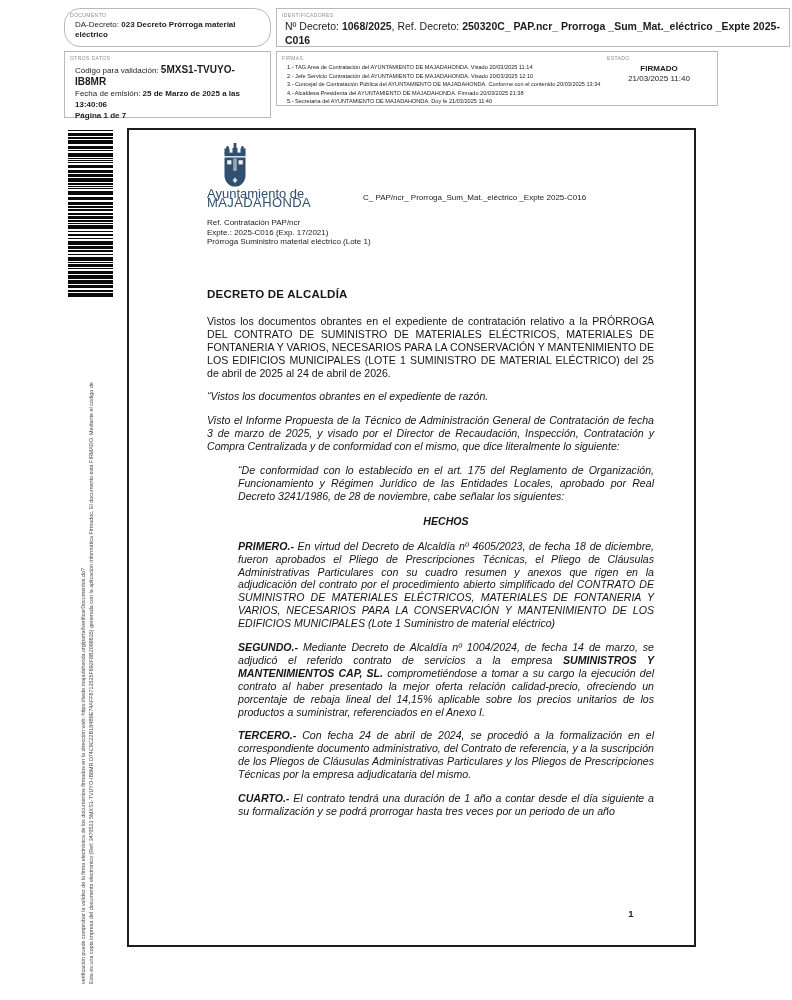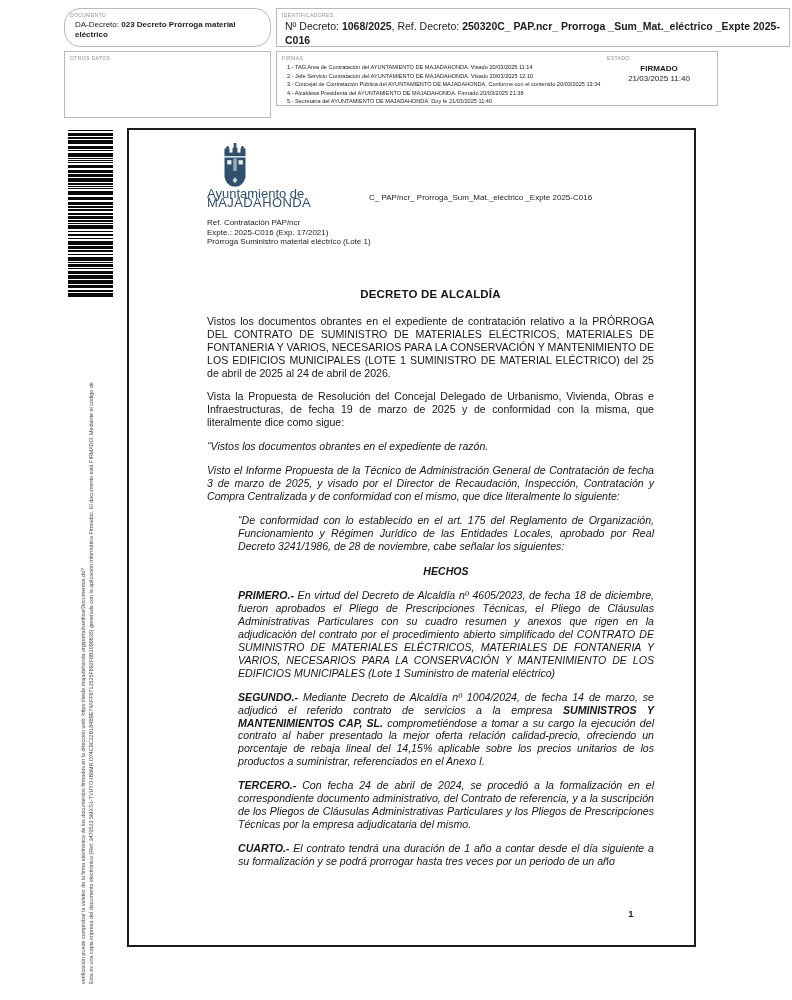--- a/index.html
+++ b/index.html
@@ -33,27 +33,27 @@
   #vtext-1{left:87px;top:984px;}
   #vtext-2{left:79px;top:984px;}
   
   #page-box{
     position:absolute;left:127px;top:128px;width:569px;height:819px;
     border:2px solid #1d1d1b;box-sizing:border-box;background:#fff;overflow:hidden;
   }
   #crest{position:absolute;left:92px;top:13px;width:28px;height:46px;}
   #logo-caption{position:absolute;left:78px;top:60px;font-size:13px;line-height:8.6px;color:#31506f;}
   #logo-caption .l2{letter-spacing:.4px;}
-  #top-reference{position:absolute;left:234px;top:63px;width:250px;font-size:8px;color:#222;margin-left:6px;}
+  #top-reference{position:absolute;left:234px;top:63px;width:250px;font-size:8px;color:#222;}
   #ref-block{position:absolute;left:78px;top:88px;font-size:8px;line-height:9.7px;color:#222;}
   #doc-content{
     position:absolute;left:78px;top:158px;width:447px;
     font-size:10.6px;line-height:12.9px;text-align:justify;color:#161616;
   }
-  #doc-title{text-align:center;font-weight:bold;font-size:11.5px;margin:0 0 14px 0;letter-spacing:.2px;}
+  #doc-title{text-align:left;font-weight:bold;font-size:11.5px;margin:0 0 14px 0;letter-spacing:.2px;}
   #doc-content p{margin:0 0 11px 0;}
   .it{font-style:italic;}
   .indent{margin-left:31px !important;}
   #hechos{text-align:center;font-weight:bold;font-style:italic;margin:12px 0 12px 31px;}
   .lead{font-weight:bold;font-style:italic;}
   #page-number{position:absolute;left:492px;top:778px;width:20px;text-align:center;font-weight:bold;font-size:9.5px;}
 </style>
 </head>
 <body>
 
@@ -65,20 +65,25 @@
   </div>
 </div>
 
 <div class="cell" id="cell-identificadores">
   <div class="cell-label">IDENTIFICADORES</div>
   <div class="ident-body"><span>Nº Decreto: </span><span class="b">1068/2025</span><span>, Ref. Decreto: </span><span class="b">250320C_ PAP.ncr_ Prorroga _Sum_Mat._eléctrico _Expte 2025-C016</span></div>
 </div>
 
 <div class="cell" id="cell-otros">
   <div class="cell-label">OTROS DATOS</div>
+  <div class="otros-body">
+    <div><span>Código para validación: </span><span class="code-big">5MXS1-TVUYO-IB8MR</span></div>
+    <div><span>Fecha de emisión: </span><span class="b">25 de Marzo de 2025 a las 13:40:06</span></div>
+    <div class="b">Página 1 de 7</div>
+  </div>
 </div>
 
 <div class="cell" id="cell-firmas">
   <div class="cell-label">FIRMAS</div>
   <div class="firmas-list">
     <div>1.- TAG Area de Contratación del AYUNTAMIENTO DE MAJADAHONDA. Visado 20/03/2025 11:14</div>
     <div>2.- Jefe Servicio Contratación del AYUNTAMIENTO DE MAJADAHONDA. Visado 20/03/2025 12:10</div>
     <div>3.- Concejal de Contratación Pública del AYUNTAMIENTO DE MAJADAHONDA. Conforme con el contenido 20/03/2025 13:34</div>
     <div>4.- Alcaldesa Presidenta del AYUNTAMIENTO DE MAJADAHONDA. Firmado 20/03/2025 21:38</div>
     <div>5.- Secretaria del AYUNTAMIENTO DE MAJADAHONDA. Doy fe 21/03/2025 11:40</div>
@@ -171,21 +176,20 @@
   <div id="ref-block">
     <div>Ref. Contratación PAP/ncr</div>
     <div>Expte.: 2025-C016 (Exp. 17/2021)</div>
     <div>Prórroga Suministro material eléctrico (Lote 1)</div>
   </div>
 
   <div id="doc-content">
     <div id="doc-title">DECRETO DE ALCALDÍA</div>
 
     <p>Vistos los documentos obrantes en el expediente de contratación relativo a la PRÓRROGA DEL CONTRATO DE SUMINISTRO DE MATERIALES ELÉCTRICOS, MATERIALES DE FONTANERIA Y VARIOS, NECESARIOS PARA LA CONSERVACIÓN Y MANTENIMIENTO DE LOS EDIFICIOS MUNICIPALES (LOTE 1 SUMINISTRO DE MATERIAL ELÉCTRICO) del 25 de abril de 2025 al 24 de abril de 2026.</p>
-    <p>Vista la Propuesta de Resolución del Concejal Delegado de Urbanismo, Vivienda, Obras e Infraestructuras, de fecha 19 de marzo de 2025 y de conformidad con la misma, que literalmente dice como sigue:</p>
 
     <p class="it">“Vistos los documentos obrantes en el expediente de razón.</p>
     <p class="it">Visto el Informe Propuesta de la Técnico de Administración General de Contratación de fecha 3 de marzo de 2025, y visado por el Director de Recaudación, Inspección, Contratación y Compra Centralizada y de conformidad con el mismo, que dice literalmente lo siguiente:</p>
     <p class="it indent">“De conformidad con lo establecido en el art. 175 del Reglamento de Organización, Funcionamiento y Régimen Jurídico de las Entidades Locales, aprobado por Real Decreto 3241/1986, de 28 de noviembre, cabe señalar los siguientes:</p>
 
     <div id="hechos">HECHOS</div>
 
     <p class="it indent"><span class="lead">PRIMERO.-</span><span> En virtud del Decreto de Alcaldía nº 4605/2023, de fecha 18 de diciembre, fueron aprobados el Pliego de Prescripciones Técnicas, el Pliego de Cláusulas Administrativas Particulares con su cuadro resumen y anexos que rigen en la adjudicación del contrato por el procedimiento abierto simplificado del CONTRATO DE SUMINISTRO DE MATERIALES ELÉCTRICOS, MATERIALES DE FONTANERIA Y VARIOS, NECESARIOS PARA LA CONSERVACIÓN Y MANTENIMIENTO DE LOS EDIFICIOS MUNICIPALES (Lote 1 Suministro de material eléctrico)</span></p>
 
     <p class="it indent"><span class="lead">SEGUNDO.-</span><span> Mediante Decreto de Alcaldía nº 1004/2024, de fecha 14 de marzo, se adjudicó el referido contrato de servicios a la empresa </span><span class="lead">SUMINISTROS Y MANTENIMIENTOS CAP, SL.</span><span> comprometiéndose a tomar a su cargo la ejecución del contrato al haber presentado la mejor oferta relación calidad-precio, ofreciendo un porcentaje de rebaja lineal del 14,15% aplicable sobre los precios unitarios de los productos a suministrar, referenciados en el Anexo I.</span></p>

